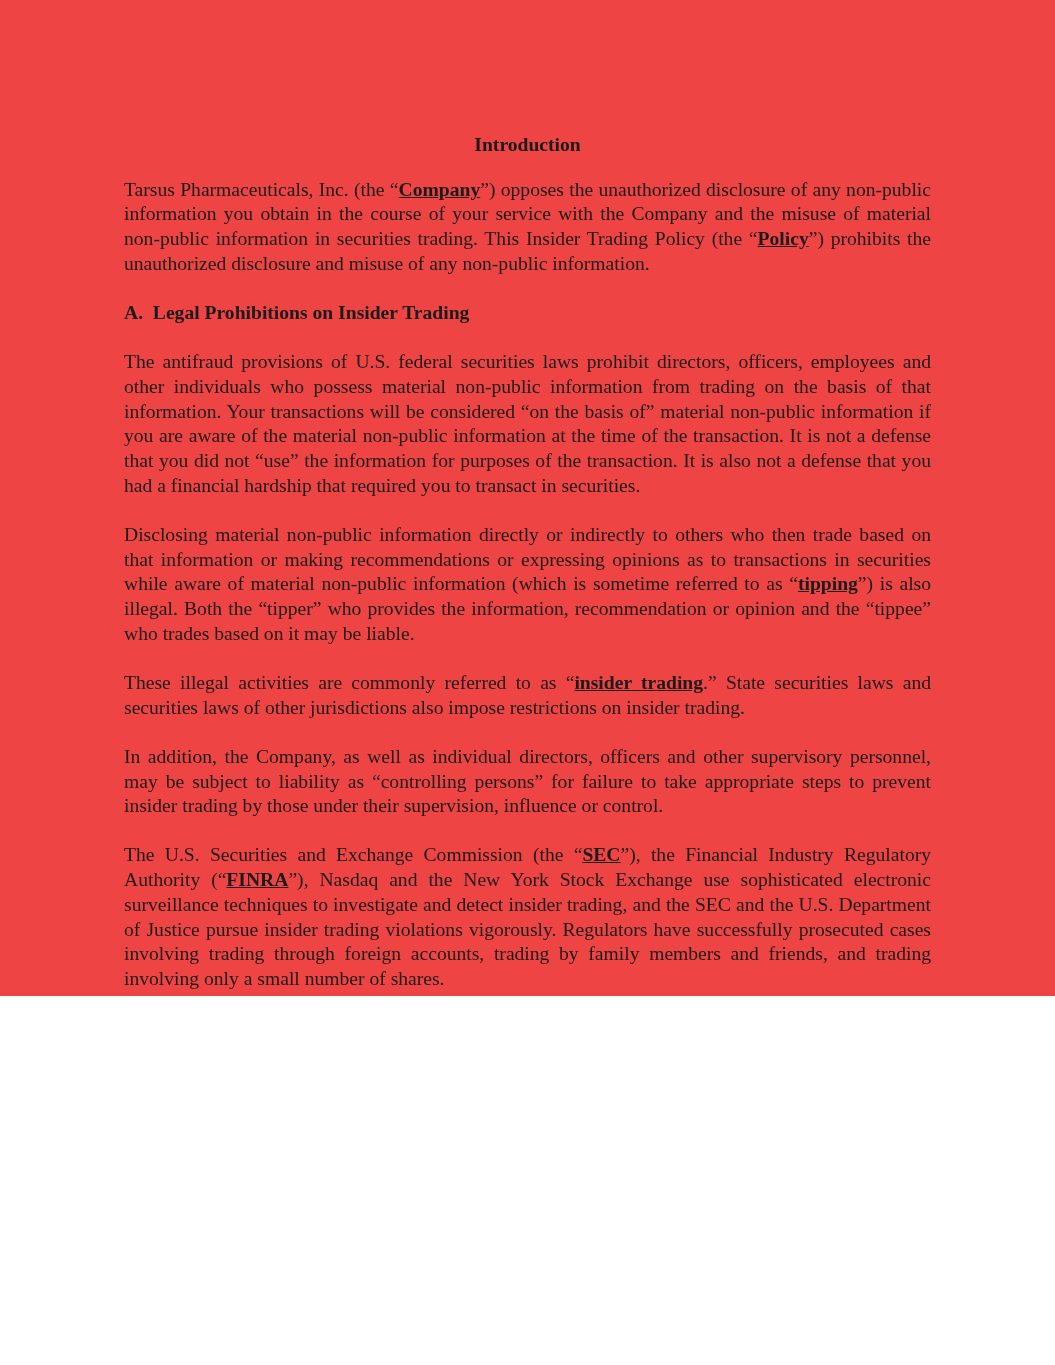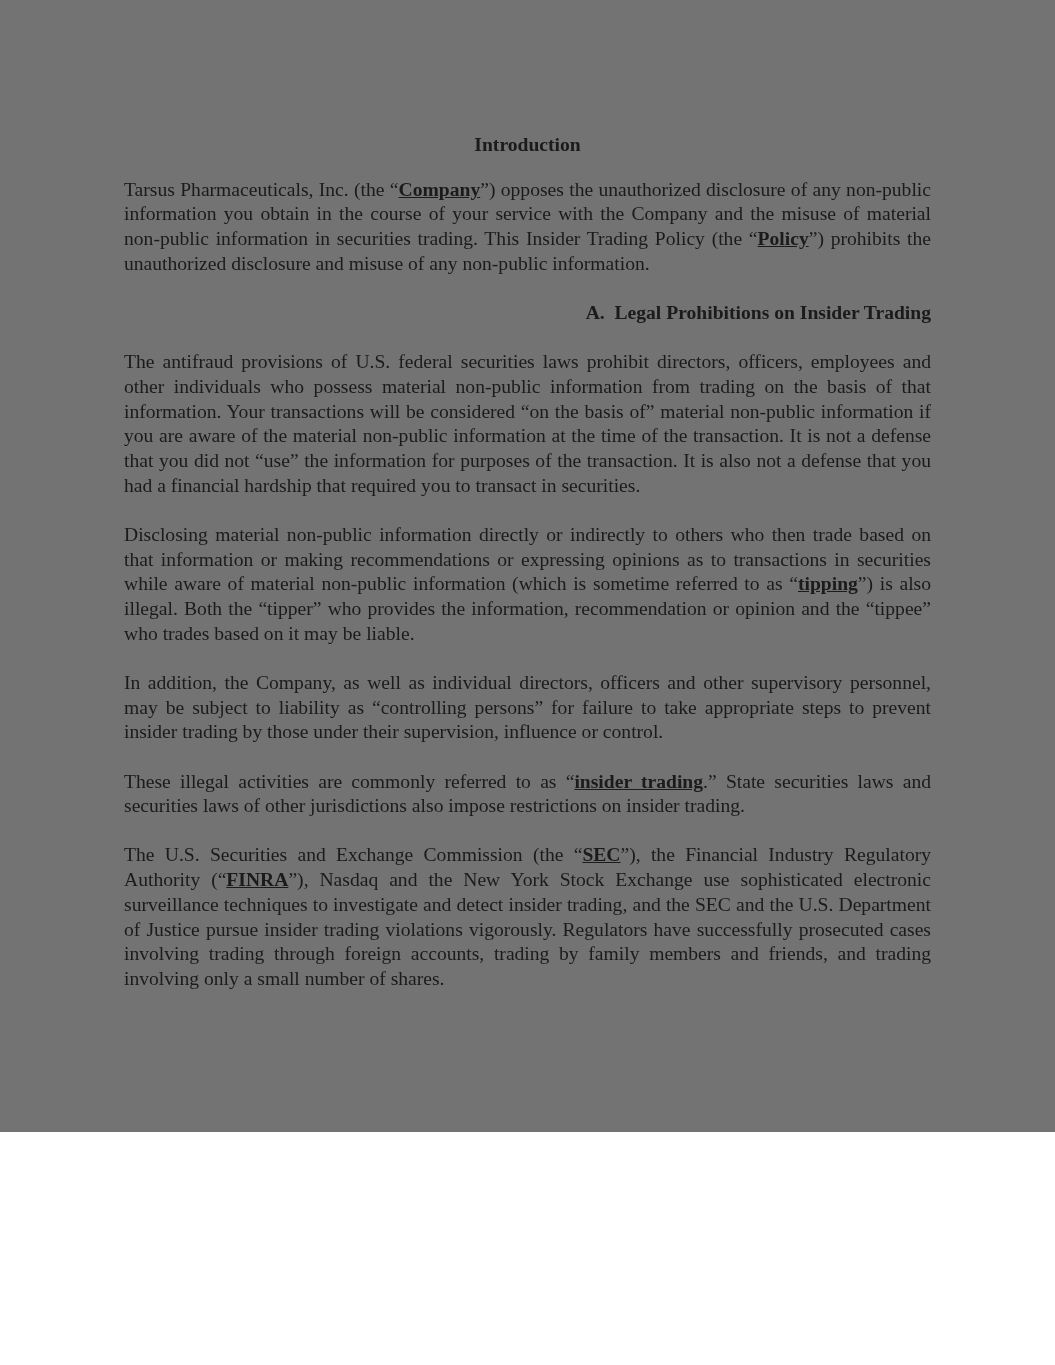--- a/index.html
+++ b/index.html
@@ -3,22 +3,22 @@
 <meta charset="utf-8">
 <style>
   html, body {
     margin: 0;
     padding: 0;
     background: #ffffff;
   }
   .page {
     position: relative;
     width: 1055px;
-    height: 1132px;
-    background: #737373;
+    height: 996px;
+    background: #ef4444;
     overflow: hidden;
     font-family: "Liberation Serif", serif;
     color: #1b1b1b;
   }
   .content {
     position: absolute;
     left: 124px;
     width: 807px;
     top: 133px;
   }
@@ -34,21 +34,21 @@
     line-height: 24.7px;
     text-align: justify;
     margin: 0 0 24.5px 0;
   }
   .section-heading {
     font-size: 19.6px;
     line-height: 24.7px;
     font-weight: bold;
     margin: 0 0 24.5px 0;
     white-space: pre-wrap;
-    text-align: right;
+    text-align: left;
   }
   .page-number {
     position: absolute;
     top: 1212px;
     left: 0;
     width: 1041px; 
     text-align: center;
     font-size: 19.6px;
     color: #2a2a2a;
   }
@@ -72,23 +72,23 @@
     <h1 class="doc-title">Introduction</h1>
 
     <p class="body-para"><span>Tarsus Pharmaceuticals, Inc. (the “</span><span class="run-bold">Company</span><span>”) opposes the unauthorized disclosure of any non-public information you obtain in the course of your service with the Company and the misuse of material non-public information in securities trading. This Insider Trading Policy (the “</span><span class="run-bold">Policy</span><span>”) prohibits the unauthorized disclosure and misuse of any non-public information.</span></p>
 
     <h2 class="section-heading">A.  Legal Prohibitions on Insider Trading</h2>
 
     <p class="body-para"><span>The antifraud provisions of U.S. federal securities laws prohibit directors, officers, employees and other individuals who possess material non-public information from trading on the basis of that information. Your transactions will be considered “on the basis of” material non-public information if you are aware of the material non-public information at the time of the transaction. It is not a defense that you did not “use” the information for purposes of the transaction. It is also not a defense that you had a financial hardship that required you to transact in securities.</span></p>
 
     <p class="body-para"><span>Disclosing material non-public information directly or indirectly to others who then trade based on that information or making recommendations or expressing opinions as to transactions in securities while aware of material non-public information (which is sometime referred to as “</span><span class="run-bold">tipping</span><span>”) is also illegal. Both the “tipper” who provides the information, recommendation or opinion and the “tippee” who trades based on it may be liable.</span></p>
 
+    <p class="body-para"><span>These illegal activities are commonly referred to as “</span><span class="run-bold">insider trading</span><span>.” State securities laws and securities laws of other jurisdictions also impose restrictions on insider trading.</span></p>
+
     <p class="body-para"><span>In addition, the Company, as well as individual directors, officers and other supervisory personnel, may be subject to liability as “controlling persons” for failure to take appropriate steps to prevent insider trading by those under their supervision, influence or control.</span></p>
-
-    <p class="body-para"><span>These illegal activities are commonly referred to as “</span><span class="run-bold">insider trading</span><span>.” State securities laws and securities laws of other jurisdictions also impose restrictions on insider trading.</span></p>
 
 
     <p class="body-para"><span>The U.S. Securities and Exchange Commission (the “</span><span class="run-bold">SEC</span><span>”), the Financial Industry Regulatory Authority (“</span><span class="run-bold">FINRA</span><span>”), Nasdaq and the New York Stock Exchange use sophisticated electronic surveillance techniques to investigate and detect insider trading, and the SEC and the U.S. Department of Justice pursue insider trading violations vigorously. Regulators have successfully prosecuted cases involving trading through foreign accounts, trading by family members and friends, and trading involving only a small number of shares.</span></p>
 
   </div>
 
   <div class="page-number">1</div>
 
 </div>
 

